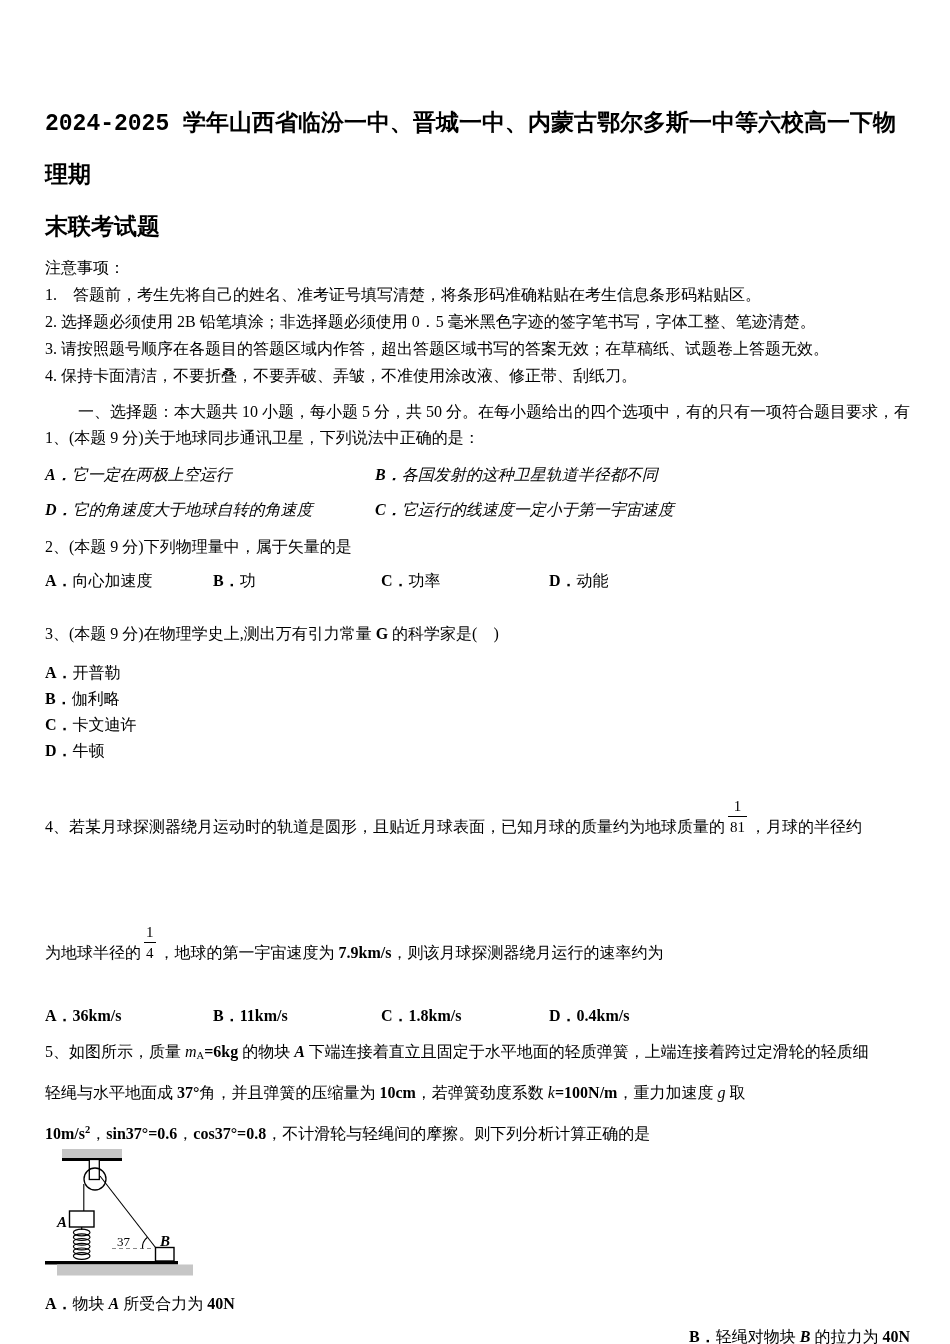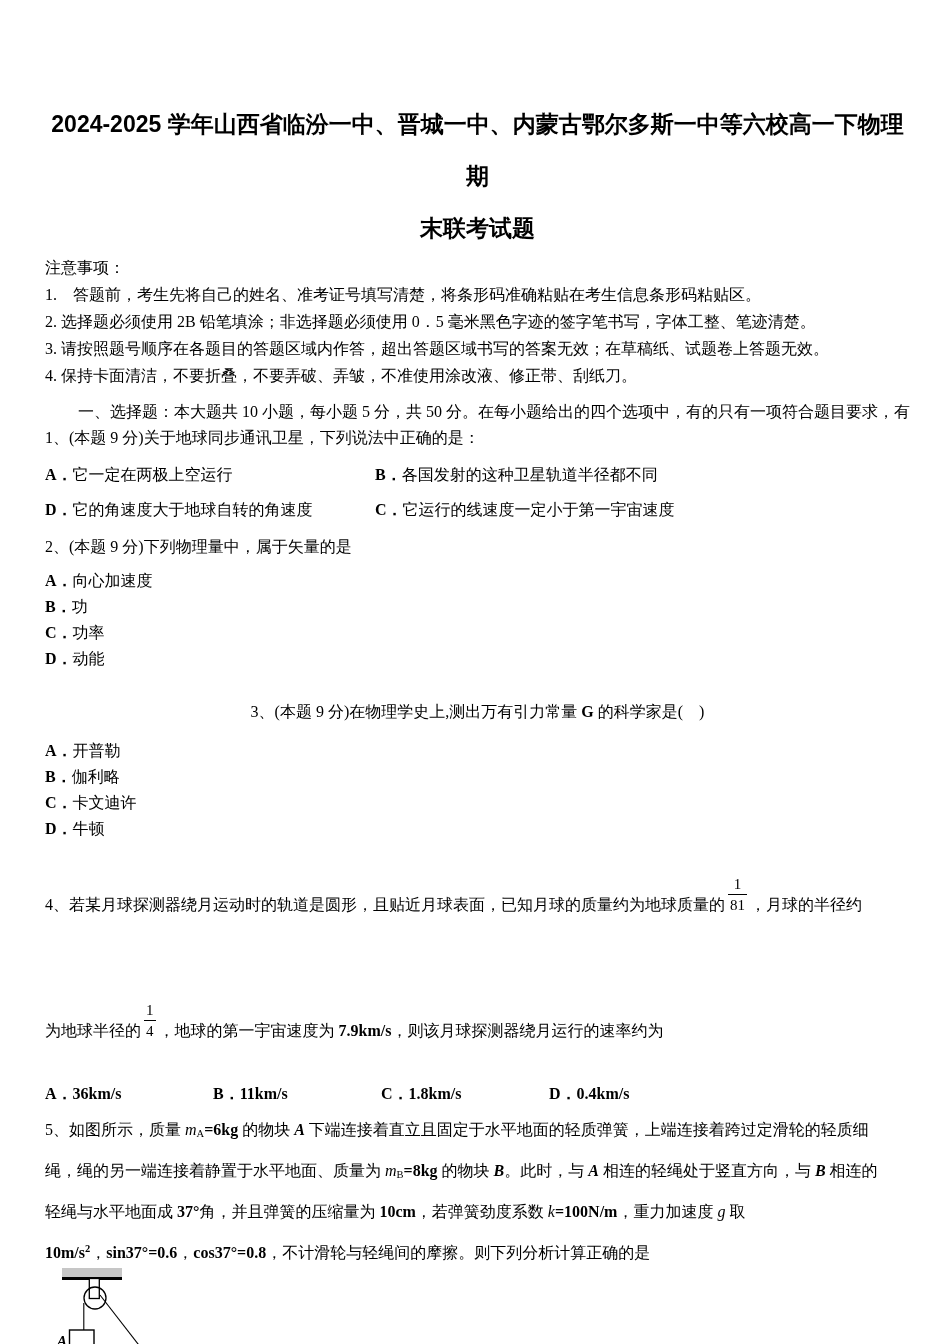--- a/index.html
+++ b/index.html
@@ -7,39 +7,39 @@
     position:relative;
     width:950px;height:1344px;
     box-sizing:border-box;
     background:#ffffff;color:#000000;
     font-family:"Liberation Serif","DejaVu Serif",serif;
     font-size:16px;
     padding:98px 40px 0 45px;
     overflow:hidden;
   }
   .title{
-    font-family:Liberation Sans, sans-serif;
-    font-weight:700;font-size:23px;line-height:52px;text-align:center;
+    font-family:Liberation Mono, monospace;
+    font-weight:700;font-size:23px;line-height:52px;text-align:left;
   }
   .nline{line-height:27px;}
   .sline{line-height:26px;}
   .stem{line-height:26px;}
   .opt-row{display:flex;line-height:26px;}
   .opt{flex:0 0 auto;}
   .cols4 .opt{width:168px;}
-  .cols2 .opt{width:330px;}
+  .cols2 .opt{width:330px;font-style:italic;}
   .opt:last-child{width:auto;}
   .opt-label{font-weight:700;}
   .section-intro{margin-top:10px;text-align:right;}
   .q1stem{margin-top:0;}
   .q1r1{margin-top:11px;}
   .q1r2{margin-top:9px;}
   .q2stem{margin-top:11px;}
-  .q2row{margin-top:8px;flex-direction:column;}
-  .q3stem{margin-top:27px;text-align:center;}
+  .q2row{margin-top:8px;}
+  .q3stem{margin-top:27px;}
   .q3row{margin-top:13px;flex-direction:column;}
   .q4l1{margin-top:2px;padding-top:30px;line-height:26px;}
   .q4l2{margin-top:58px;padding-top:24px;line-height:26px;}
   .q4row{margin-top:37px;}
   .q4row .opt span:last-child{font-weight:700;}
   .q5{margin-top:4px;}
   .q5line{line-height:37px;}
   .figure-wrap{margin-top:-6px;height:132px;}
   .q5opt{line-height:26px;}
   .q5optA{margin-top:13px;}
@@ -108,21 +108,20 @@
   <div class="q4l2"><span>为地球半径的</span><span class="frac"><span class="num">1</span><span class="den">4</span></span><span>，地球的第一宇宙速度为 </span><span class="b">7.9km/s</span><span>，则该月球探测器绕月运行的速率约为</span></div>
   <div class="opt-row cols4 q4row">
     <div class="opt"><span class="opt-label">A．</span><span>36km/s</span></div>
     <div class="opt"><span class="opt-label">B．</span><span>11km/s</span></div>
     <div class="opt"><span class="opt-label">C．</span><span>1.8km/s</span></div>
     <div class="opt"><span class="opt-label">D．</span><span>0.4km/s</span></div>
   </div>
 
   <div class="q5">
     <div class="q5line"><span>5、如图所示，质量 </span><span class="i">m</span><span class="sub">A</span><span class="b">=6kg</span><span> 的物块 </span><span class="bi">A</span><span> 下端连接着直立且固定于水平地面的轻质弹簧，上端连接着跨过定滑轮的轻质细</span></div>
-    <div class="q5line"><span>绳，绳的另一端连接着静置于水平地面、质量为 </span><span class="i">m</span><span class="sub">B</span><span class="b">=8kg</span><span> 的物块 </span><span class="bi">B</span><span>。此时，与 </span><span class="bi">A</span><span> 相连的轻绳处于竖直方向，与 </span><span class="bi">B</span><span> 相连的</span></div>
     <div class="q5line"><span>轻绳与水平地面成 </span><span class="b">37°</span><span>角，并且弹簧的压缩量为 </span><span class="b">10cm</span><span>，若弹簧劲度系数 </span><span class="i">k</span><span class="b">=100N/m</span><span>，重力加速度 </span><span class="i">g</span><span> 取</span></div>
     <div class="q5line"><span class="b">10m/s</span><span class="b sup">2</span><span>，</span><span class="b">sin37°=0.6</span><span>，</span><span class="b">cos37°=0.8</span><span>，不计滑轮与轻绳间的摩擦。则下列分析计算正确的是</span></div>
   </div>
 
   <div class="figure-wrap">
     <svg width="150" height="132" viewBox="0 0 150 132">
 
       <rect x="17" y="3" width="60" height="9" fill="#c6c6c6"></rect>
       <rect x="17" y="12" width="60" height="3" fill="#000"></rect>
 

